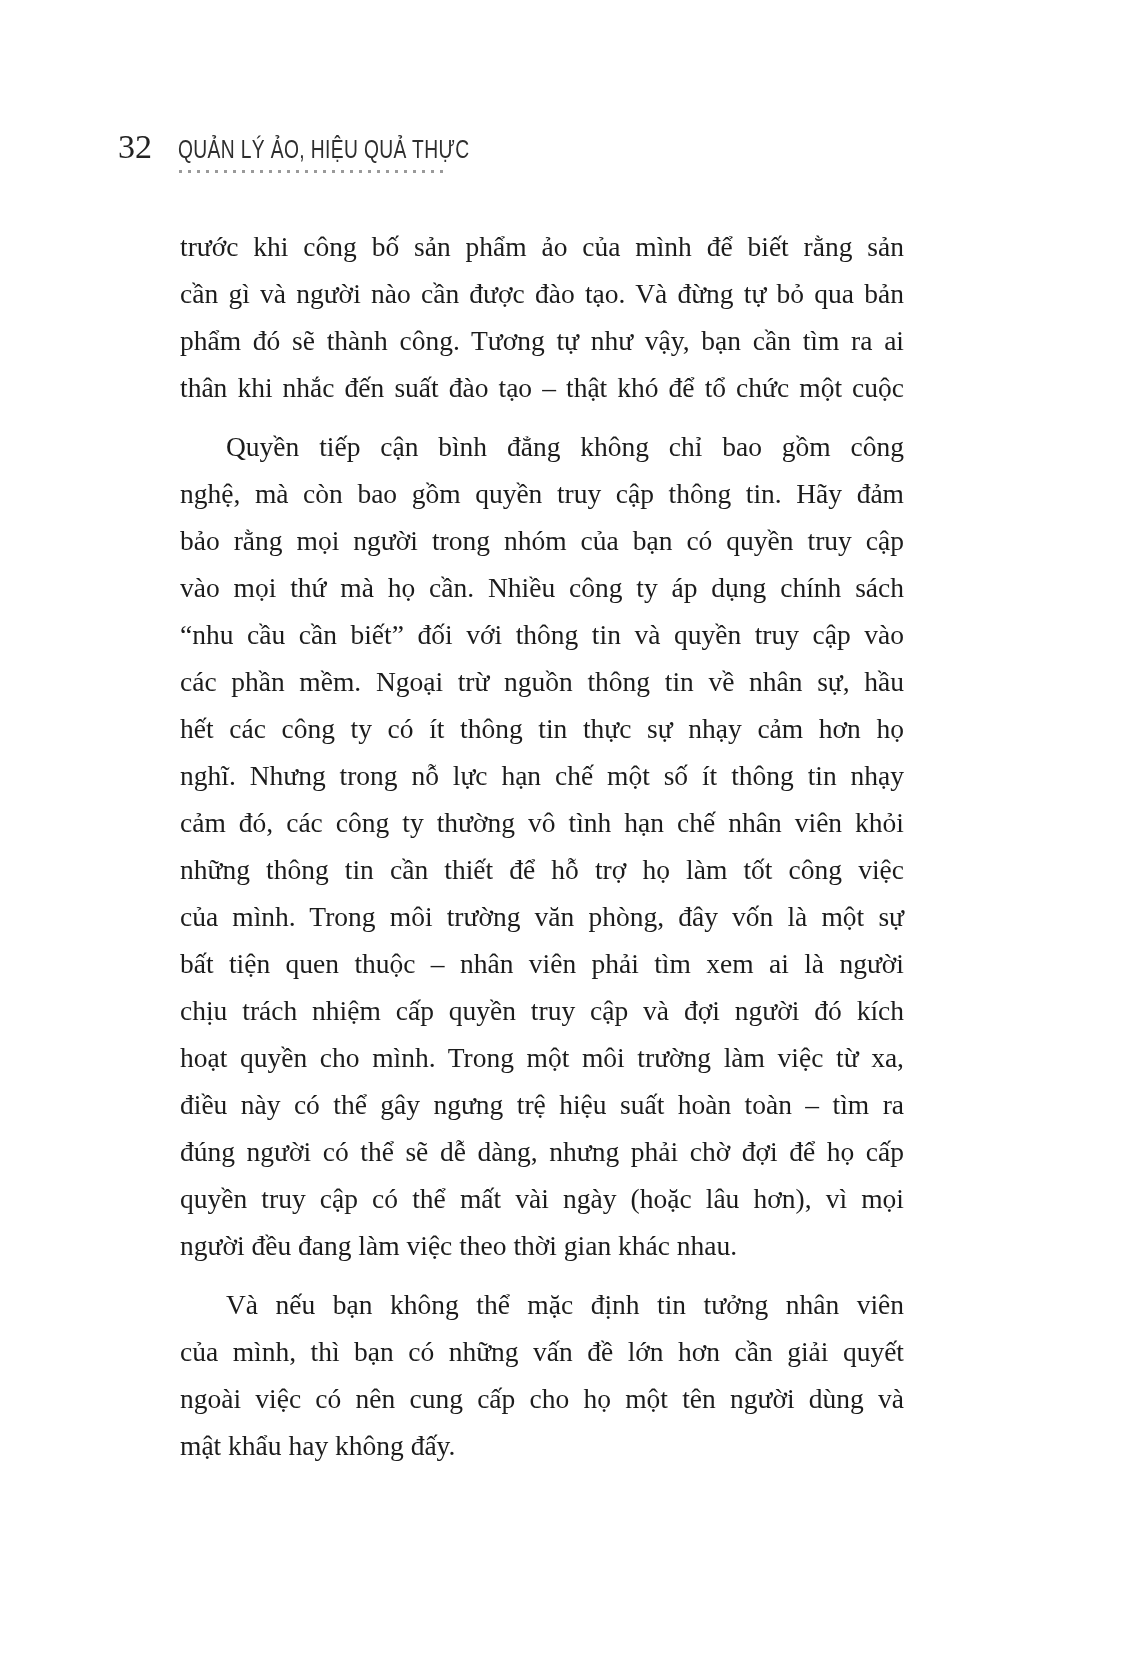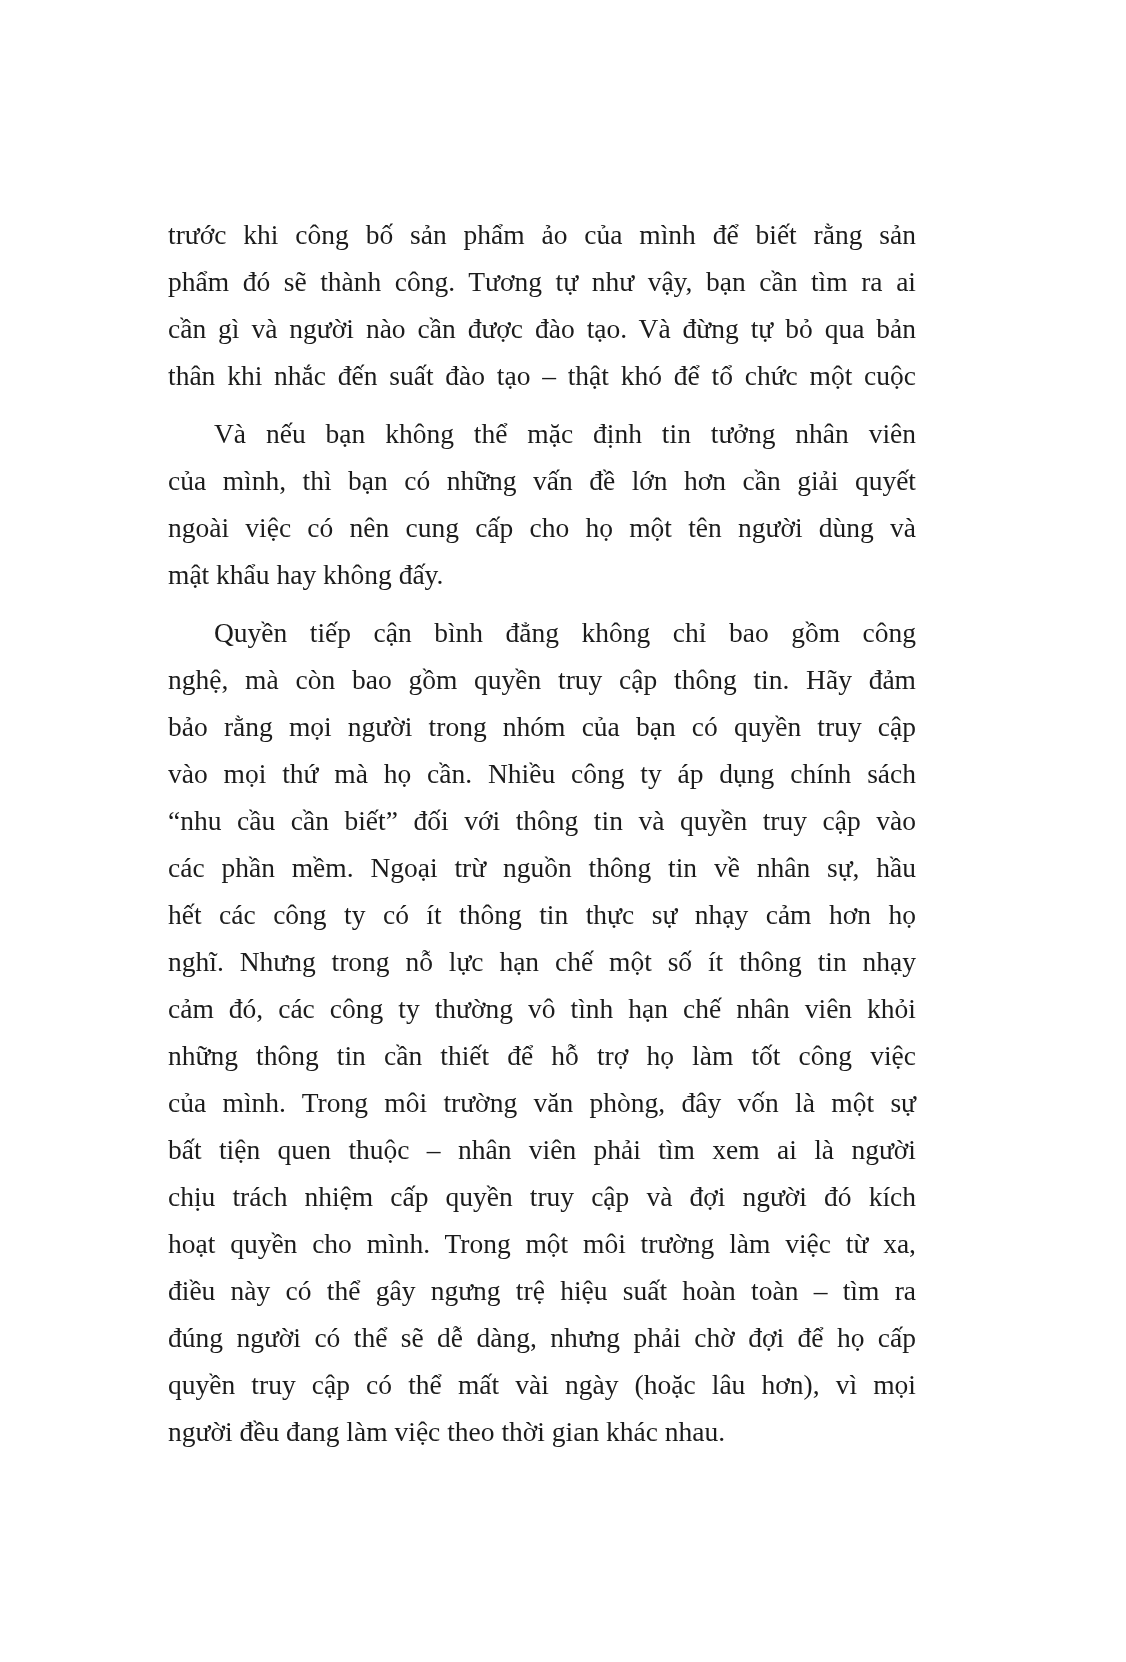--- a/index.html
+++ b/index.html
@@ -62,51 +62,52 @@
   .body-text {
     position: absolute;
     left: 168px;
     top: 211px;
     width: 748px;
     font-family: "Liberation Serif", "DejaVu Serif", serif;
     font-size: 27.5px;
     line-height: 47px;
     color: #1c1c1c;
   }
-  .para { margin: 0; }
+  .para { margin: 12px; }
   .para + .para { margin-top: 11px; }
   .tline {
     text-align: justify;
     text-align-last: justify;
   }
   .tline.last {
     text-align-last: left;
   }
   .para.indent .tline.first {
     text-indent: 46px;
   }
 </style>
 </head>
 <body>
 
 <div class="page">
 
+  <header class="running-header">
+    <span class="pagenum">32</span>
+    <span class="htitle-wrap">
+      <span class="htitle">QUẢN LÝ ẢO, HIỆU QUẢ THỰC</span>
+      <span class="dotted-rule"></span>
+    </span>
+  </header>
 
   <main class="body-text" id="body-text">
       <div class="para">
         <div class="tline first">trước khi công bố sản phẩm ảo của mình để biết rằng sản</div>
+        <div class="tline">cần gì và người nào cần được đào tạo. Và đừng tự bỏ qua bản</div>
         <div class="tline">phẩm đó sẽ thành công. Tương tự như vậy, bạn cần tìm ra ai</div>
-        <div class="tline">cần gì và người nào cần được đào tạo. Và đừng tự bỏ qua bản</div>
         <div class="tline">thân khi nhắc đến suất đào tạo – thật khó để tổ chức một cuộc</div>
-      </div>
-      <div class="para indent">
-        <div class="tline first">Và nếu bạn không thể mặc định tin tưởng nhân viên</div>
-        <div class="tline">của mình, thì bạn có những vấn đề lớn hơn cần giải quyết</div>
-        <div class="tline">ngoài việc có nên cung cấp cho họ một tên người dùng và</div>
-        <div class="tline last">mật khẩu hay không đấy.</div>
       </div>
       <div class="para indent">
         <div class="tline first">Quyền tiếp cận bình đẳng không chỉ bao gồm công</div>
         <div class="tline">nghệ, mà còn bao gồm quyền truy cập thông tin. Hãy đảm</div>
         <div class="tline">bảo rằng mọi người trong nhóm của bạn có quyền truy cập</div>
         <div class="tline">vào mọi thứ mà họ cần. Nhiều công ty áp dụng chính sách</div>
         <div class="tline">“nhu cầu cần biết” đối với thông tin và quyền truy cập vào</div>
         <div class="tline">các phần mềm. Ngoại trừ nguồn thông tin về nhân sự, hầu</div>
         <div class="tline">hết các công ty có ít thông tin thực sự nhạy cảm hơn họ</div>
         <div class="tline">nghĩ. Nhưng trong nỗ lực hạn chế một số ít thông tin nhạy</div>
@@ -114,15 +115,21 @@
         <div class="tline">những thông tin cần thiết để hỗ trợ họ làm tốt công việc</div>
         <div class="tline">của mình. Trong môi trường văn phòng, đây vốn là một sự</div>
         <div class="tline">bất tiện quen thuộc – nhân viên phải tìm xem ai là người</div>
         <div class="tline">chịu trách nhiệm cấp quyền truy cập và đợi người đó kích</div>
         <div class="tline">hoạt quyền cho mình. Trong một môi trường làm việc từ xa,</div>
         <div class="tline">điều này có thể gây ngưng trệ hiệu suất hoàn toàn – tìm ra</div>
         <div class="tline">đúng người có thể sẽ dễ dàng, nhưng phải chờ đợi để họ cấp</div>
         <div class="tline">quyền truy cập có thể mất vài ngày (hoặc lâu hơn), vì mọi</div>
         <div class="tline last">người đều đang làm việc theo thời gian khác nhau.</div>
       </div>
+      <div class="para indent">
+        <div class="tline first">Và nếu bạn không thể mặc định tin tưởng nhân viên</div>
+        <div class="tline">của mình, thì bạn có những vấn đề lớn hơn cần giải quyết</div>
+        <div class="tline">ngoài việc có nên cung cấp cho họ một tên người dùng và</div>
+        <div class="tline last">mật khẩu hay không đấy.</div>
+      </div>
     </main>
 
 </div>
 
 </body></html>

